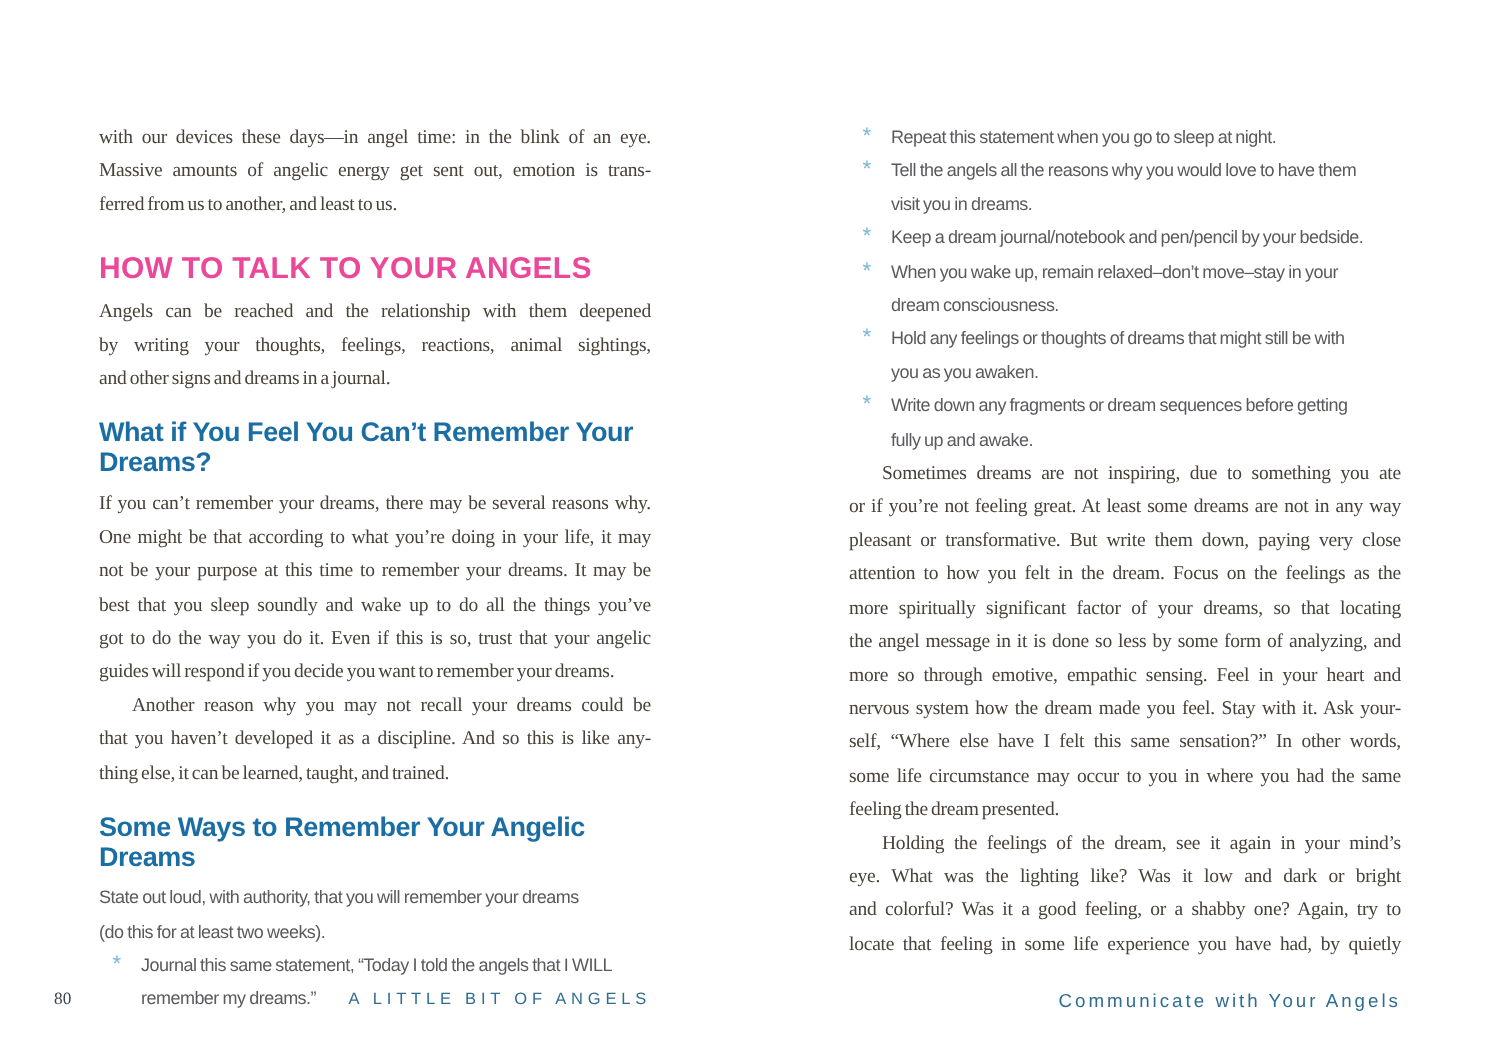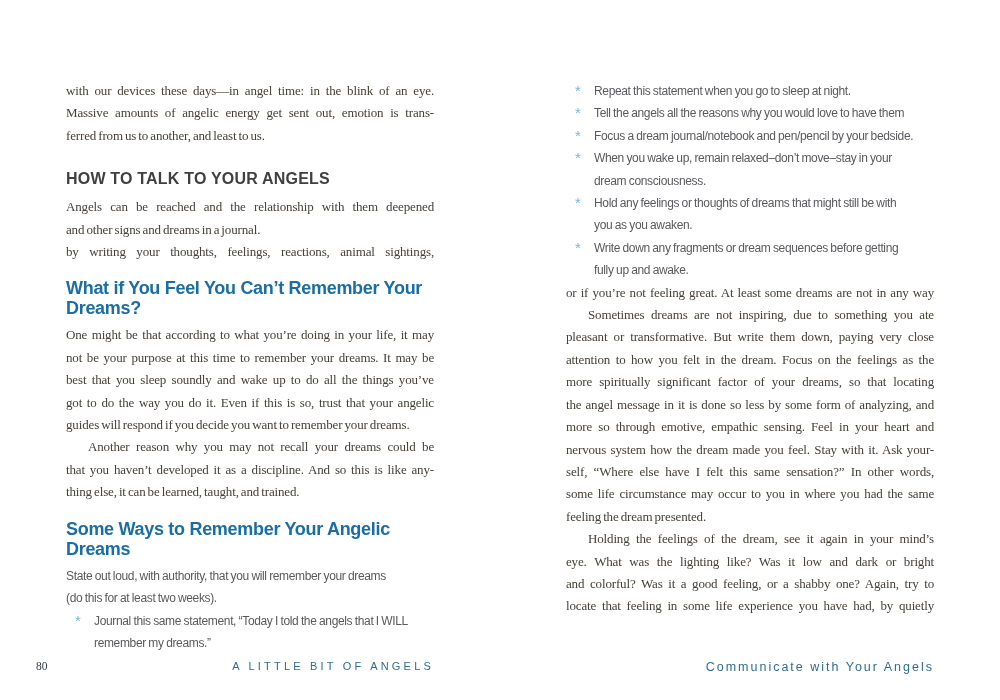--- a/index.html
+++ b/index.html
@@ -41,24 +41,24 @@
   .bullet .mark {
     position: absolute; left: 9px; top: 0;
     font-family: "Liberation Sans", sans-serif;
     font-size: 15px; line-height: 22.4px;
     color: #7cb5d6;
   }
 
   .h1 {
     font-family: "Liberation Sans", sans-serif;
     font-weight: bold;
-    font-size: 16px;
+    font-size: 20px;
     line-height: 24px;
     letter-spacing: 0.2px;
-    color: #404040;
+    color: #ec4899;
     margin: 20px 0 5px 0;
   }
   .h2 {
     font-family: "Liberation Sans", sans-serif;
     font-weight: bold;
     font-size: 18px;
     line-height: 20px;
     letter-spacing: -0.3px;
     color: #1a6ea3;
     margin: 15px 0 6px 0;
@@ -94,25 +94,26 @@
 
   <div class="column" id="left-col">
       <div class="para serif">
         <div class="line j">with our devices these days—in angel time: in the blink of an eye.</div>
         <div class="line j">Massive amounts of angelic energy get sent out, emotion is trans-</div>
         <div class="line">ferred from us to another, and least to us.</div>
       </div>
       <div class="h1">HOW TO TALK TO YOUR ANGELS</div>
       <div class="para serif">
         <div class="line j">Angels can be reached and the relationship with them deepened</div>
+        <div class="line j">by writing your thoughts, feelings, reactions, animal sightings,</div>
         <div class="line">and other signs and dreams in a journal.</div>
-        <div class="line j">by writing your thoughts, feelings, reactions, animal sightings,</div>
       </div>
       <div class="h2">What if You Feel You Can’t Remember Your Dreams?</div>
       <div class="para serif">
+        <div class="line j">If you can’t remember your dreams, there may be several reasons why.</div>
         <div class="line j">One might be that according to what you’re doing in your life, it may</div>
         <div class="line j">not be your purpose at this time to remember your dreams. It may be</div>
         <div class="line j">best that you sleep soundly and wake up to do all the things you’ve</div>
         <div class="line j">got to do the way you do it. Even if this is so, trust that your angelic</div>
         <div class="line">guides will respond if you decide you want to remember your dreams.</div>
       </div>
       <div class="para serif">
         <div class="line j ind">Another reason why you may not recall your dreams could be</div>
         <div class="line j">that you haven’t developed it as a discipline. And so this is like any-</div>
         <div class="line">thing else, it can be learned, taught, and trained.</div>
@@ -129,43 +130,44 @@
       </div>
     </div>
   <div class="column" id="right-col">
       <div class="para bullet">
         <span class="mark">*</span>
         <div class="line">Repeat this statement when you go to sleep at night.</div>
       </div>
       <div class="para bullet">
         <span class="mark">*</span>
         <div class="line">Tell the angels all the reasons why you would love to have them</div>
+        <div class="line">visit you in dreams.</div>
       </div>
       <div class="para bullet">
         <span class="mark">*</span>
-        <div class="line">Focus a dream journal/notebook and pen/pencil by your bedside.</div>
+        <div class="line">Keep a dream journal/notebook and pen/pencil by your bedside.</div>
       </div>
       <div class="para bullet">
         <span class="mark">*</span>
         <div class="line">When you wake up, remain relaxed–don’t move–stay in your</div>
         <div class="line">dream consciousness.</div>
       </div>
       <div class="para bullet">
         <span class="mark">*</span>
         <div class="line">Hold any feelings or thoughts of dreams that might still be with</div>
         <div class="line">you as you awaken.</div>
       </div>
       <div class="para bullet">
         <span class="mark">*</span>
         <div class="line">Write down any fragments or dream sequences before getting</div>
         <div class="line">fully up and awake.</div>
       </div>
       <div class="para serif">
+        <div class="line j ind">Sometimes dreams are not inspiring, due to something you ate</div>
         <div class="line j">or if you’re not feeling great. At least some dreams are not in any way</div>
-        <div class="line j ind">Sometimes dreams are not inspiring, due to something you ate</div>
         <div class="line j">pleasant or transformative. But write them down, paying very close</div>
         <div class="line j">attention to how you felt in the dream. Focus on the feelings as the</div>
         <div class="line j">more spiritually significant factor of your dreams, so that locating</div>
         <div class="line j">the angel message in it is done so less by some form of analyzing, and</div>
         <div class="line j">more so through emotive, empathic sensing. Feel in your heart and</div>
         <div class="line j">nervous system how the dream made you feel. Stay with it. Ask your-</div>
         <div class="line j">self, “Where else have I felt this same sensation?” In other words,</div>
         <div class="line j">some life circumstance may occur to you in where you had the same</div>
         <div class="line">feeling the dream presented.</div>
       </div>

